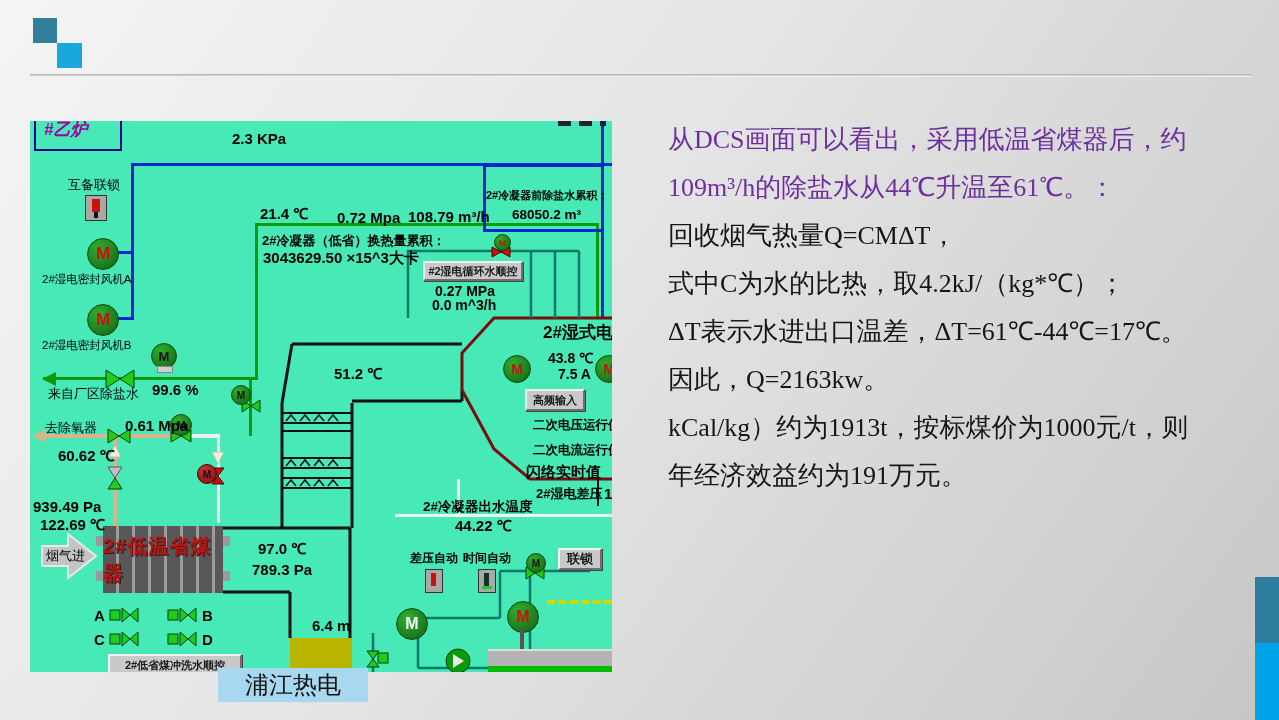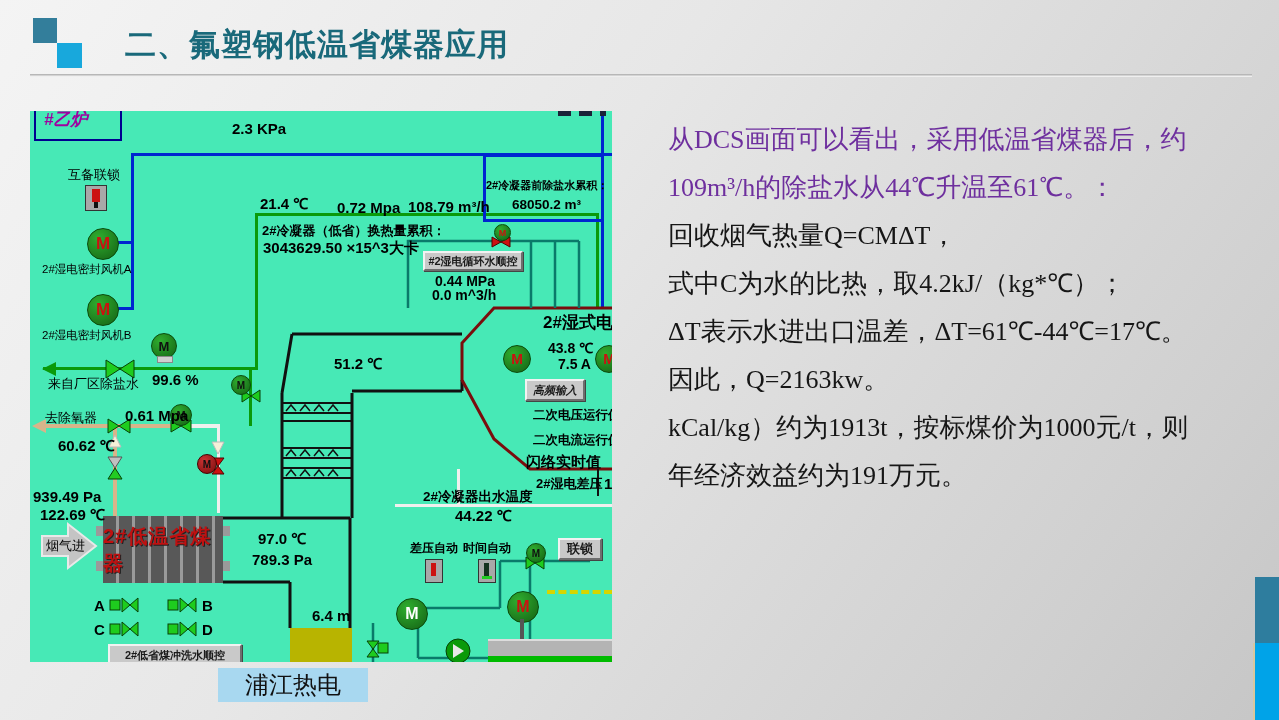--- a/index.html
+++ b/index.html
@@ -7,21 +7,21 @@
     background:linear-gradient(125deg,#f4f4f4 0%,#e7e7e7 40%,#cfcfcf 85%,#c6c6c6 100%);
     font-family:"Liberation Sans",sans-serif;}
   
   .sq{position:absolute;}
   .sq1{left:33px;top:18px;width:24px;height:25px;background:#337e9b;}
   .sq2{left:57px;top:43px;width:25px;height:25px;background:#18a8dc;}
   .title{position:absolute;left:125px;top:24px;font-size:31px;font-weight:700;color:#19697a;letter-spacing:1px;}
   .rule{position:absolute;left:30px;top:74px;width:1222px;height:3px;
     background:linear-gradient(#a9a9a9,#fdfdfd);}
   
-  .dcs{position:absolute;left:30px;top:111px;width:582px;height:551px;background:#47e9b6;overflow:hidden;}
+  .dcs{position:absolute;left:30px;top:121px;width:582px;height:551px;background:#47e9b6;overflow:hidden;}
   .dcs-svg{position:absolute;left:0;top:0;}
   .lb{position:absolute;font-weight:700;color:#000;white-space:nowrap;line-height:1.1;}
   .pipe{position:absolute;}
   .blue{background:#0026d0;}
   .green{background:#0a9a0a;}
   .whitep{background:#f0f0ee;}
   .tanp{background:#d8b48a;}
   .bluebox{position:absolute;left:453px;top:43px;width:115px;height:62px;border:3px solid #0026d0;}
   .unitbox{position:absolute;left:4px;top:-6px;width:84px;height:32px;border:2px solid #000090;}
   .unitlabel{position:absolute;left:14px;top:-3px;font-size:17px;font-weight:700;color:#a000a0;font-style:italic;}
@@ -60,21 +60,20 @@
   .deco-teal{position:absolute;left:1255px;top:577px;width:24px;height:66px;background:#2e7d9e;}
   .deco-blue{position:absolute;left:1253px;top:643px;width:26px;height:77px;background:#00a3e8;border-left:2px solid #d8c8a0;}
 </style>
 </head>
 <body>
 
 <div class="slide">
 
   <div class="sq sq1"></div>
   <div class="sq sq2"></div>
-  <div class="title">二、氟塑钢低温省煤器应用</div>
   <div class="rule"></div>
 
   <div class="dcs">
 
     <div class="pipe blue" style="left:101px;top:42px;width:481px;height:3px;"></div>
     <div class="pipe blue" style="left:101px;top:42px;width:3px;height:157px;"></div>
     <div class="pipe blue" style="left:75px;top:130px;width:27px;height:3px;"></div>
     <div class="pipe blue" style="left:75px;top:196px;width:27px;height:3px;"></div>
     <div class="pipe blue" style="left:571px;top:5px;width:3px;height:192px;"></div>
     <div class="pipe green" style="left:225px;top:102px;width:343px;height:3px;"></div>
@@ -216,21 +215,21 @@
     <div class="stub" style="left:66px;top:415px;"></div>
     <div class="stub" style="left:66px;top:450px;"></div>
     <div class="stub" style="left:193px;top:415px;"></div>
     <div class="stub" style="left:193px;top:450px;"></div>
     <div class="ystruct"></div>
     <div class="gstruct"></div>
     <div class="gstrip"></div>
     <div class="ydash"></div>
 
     <div class="btn3d" style="left:393px;top:140px;width:96px;height:16px;font-size:11px;line-height:16px;">#2湿电循环水顺控</div>
-    <div class="btn3d" style="left:495px;top:268px;width:56px;height:18px;font-size:11px;line-height:18px;font-style:italic;">高频输入</div>
+    <div class="btn3d" style="left:495px;top:268px;width:56px;height:18px;font-size:11px;line-height:18px;">高频输入</div>
     <div class="btn3d" style="left:528px;top:427px;width:40px;height:18px;font-size:13px;line-height:18px;">联锁</div>
     <div class="btn3d" style="left:78px;top:533px;width:130px;height:18px;font-size:11px;line-height:18px;overflow:hidden;">2#低省煤冲洗水顺控</div>
 
     <div class="autoicon" style="left:55px;top:74px;width:20px;height:24px;">
       <div style="position:absolute;left:6px;top:3px;width:8px;height:13px;background:#cc1111;"></div>
       <div style="position:absolute;left:8px;top:16px;width:4px;height:6px;background:#111;"></div>
     </div>
     <div class="autoicon" style="left:395px;top:448px;">
       <div style="position:absolute;left:5px;top:3px;width:5px;height:13px;background:#cc1111;"></div>
     </div>
@@ -243,21 +242,21 @@
     <div class="lb" style="left:38px;top:57px;font-size:13px;font-weight:400;">互备联锁</div>
     <div class="lb" style="left:12px;top:152px;font-size:11.5px;font-weight:400;">2#湿电密封风机A</div>
     <div class="lb" style="left:12px;top:218px;font-size:11.5px;font-weight:400;">2#湿电密封风机B</div>
     <div class="lb" style="left:230px;top:85px;font-size:15px;">21.4 ℃</div>
     <div class="lb" style="left:307px;top:89px;font-size:15px;">0.72 Mpa</div>
     <div class="lb" style="left:378px;top:88px;font-size:15px;">108.79 m³/h</div>
     <div class="lb" style="left:456px;top:68px;font-size:11px;">2#冷凝器前除盐水累积：</div>
     <div class="lb" style="left:482px;top:87px;font-size:13.5px;">68050.2 m³</div>
     <div class="lb" style="left:232px;top:113px;font-size:13px;">2#冷凝器（低省）换热量累积：</div>
     <div class="lb" style="left:233px;top:129px;font-size:15px;">3043629.50 ×15^3大卡</div>
-    <div class="lb" style="left:405px;top:163px;font-size:14px;">0.44 MPa</div>
+    <div class="lb" style="left:405px;top:163px;font-size:14px;">0.27 MPa</div>
     <div class="lb" style="left:402px;top:177px;font-size:14px;">0.0 m^3/h</div>
     <div class="lb" style="left:292px;top:245px;font-size:15px;margin-left:12px;">51.2 ℃</div>
     <div class="lb" style="left:18px;top:266px;font-size:13px;font-weight:400;">来自厂区除盐水</div>
     <div class="lb" style="left:122px;top:261px;font-size:15px;">99.6 %</div>
     <div class="lb" style="left:15px;top:300px;font-size:13px;font-weight:400;">去除氧器</div>
     <div class="lb" style="left:95px;top:297px;font-size:15px;">0.61 Mpa</div>
     <div class="lb" style="left:28px;top:327px;font-size:15px;">60.62 ℃</div>
     <div class="lb" style="left:3px;top:378px;font-size:15px;">939.49 Pa</div>
     <div class="lb" style="left:10px;top:396px;font-size:15px;">122.69 ℃</div>
     <div class="lb" style="left:16px;top:428px;font-size:13px;font-weight:400;">烟气进</div>

